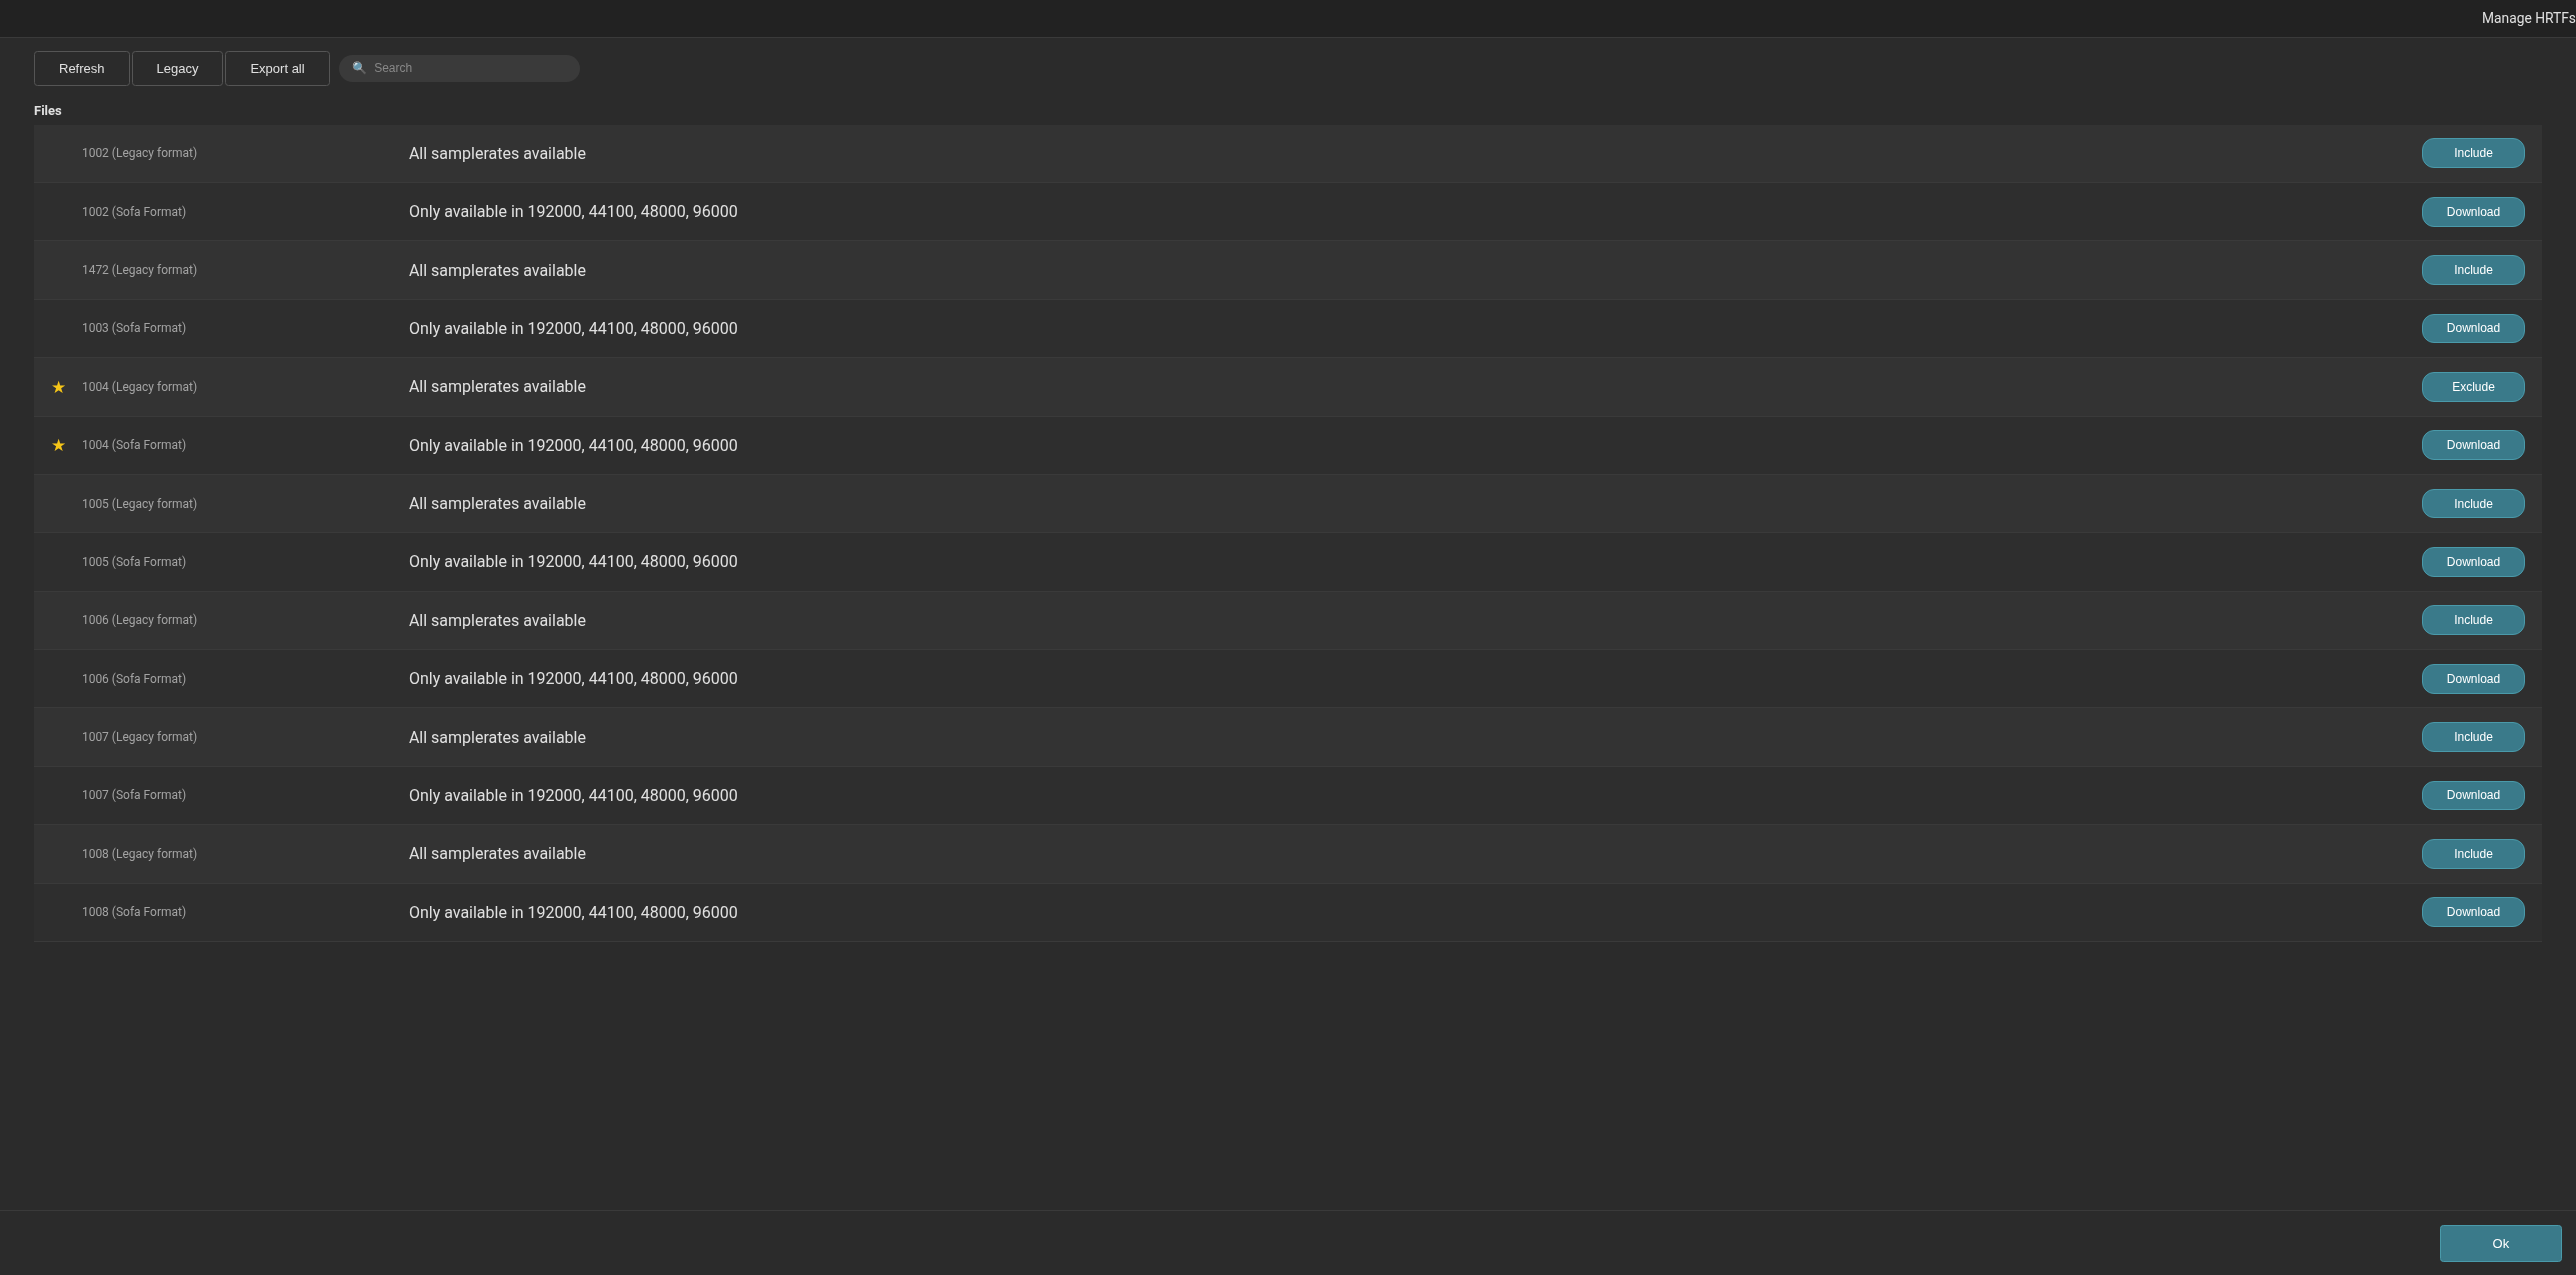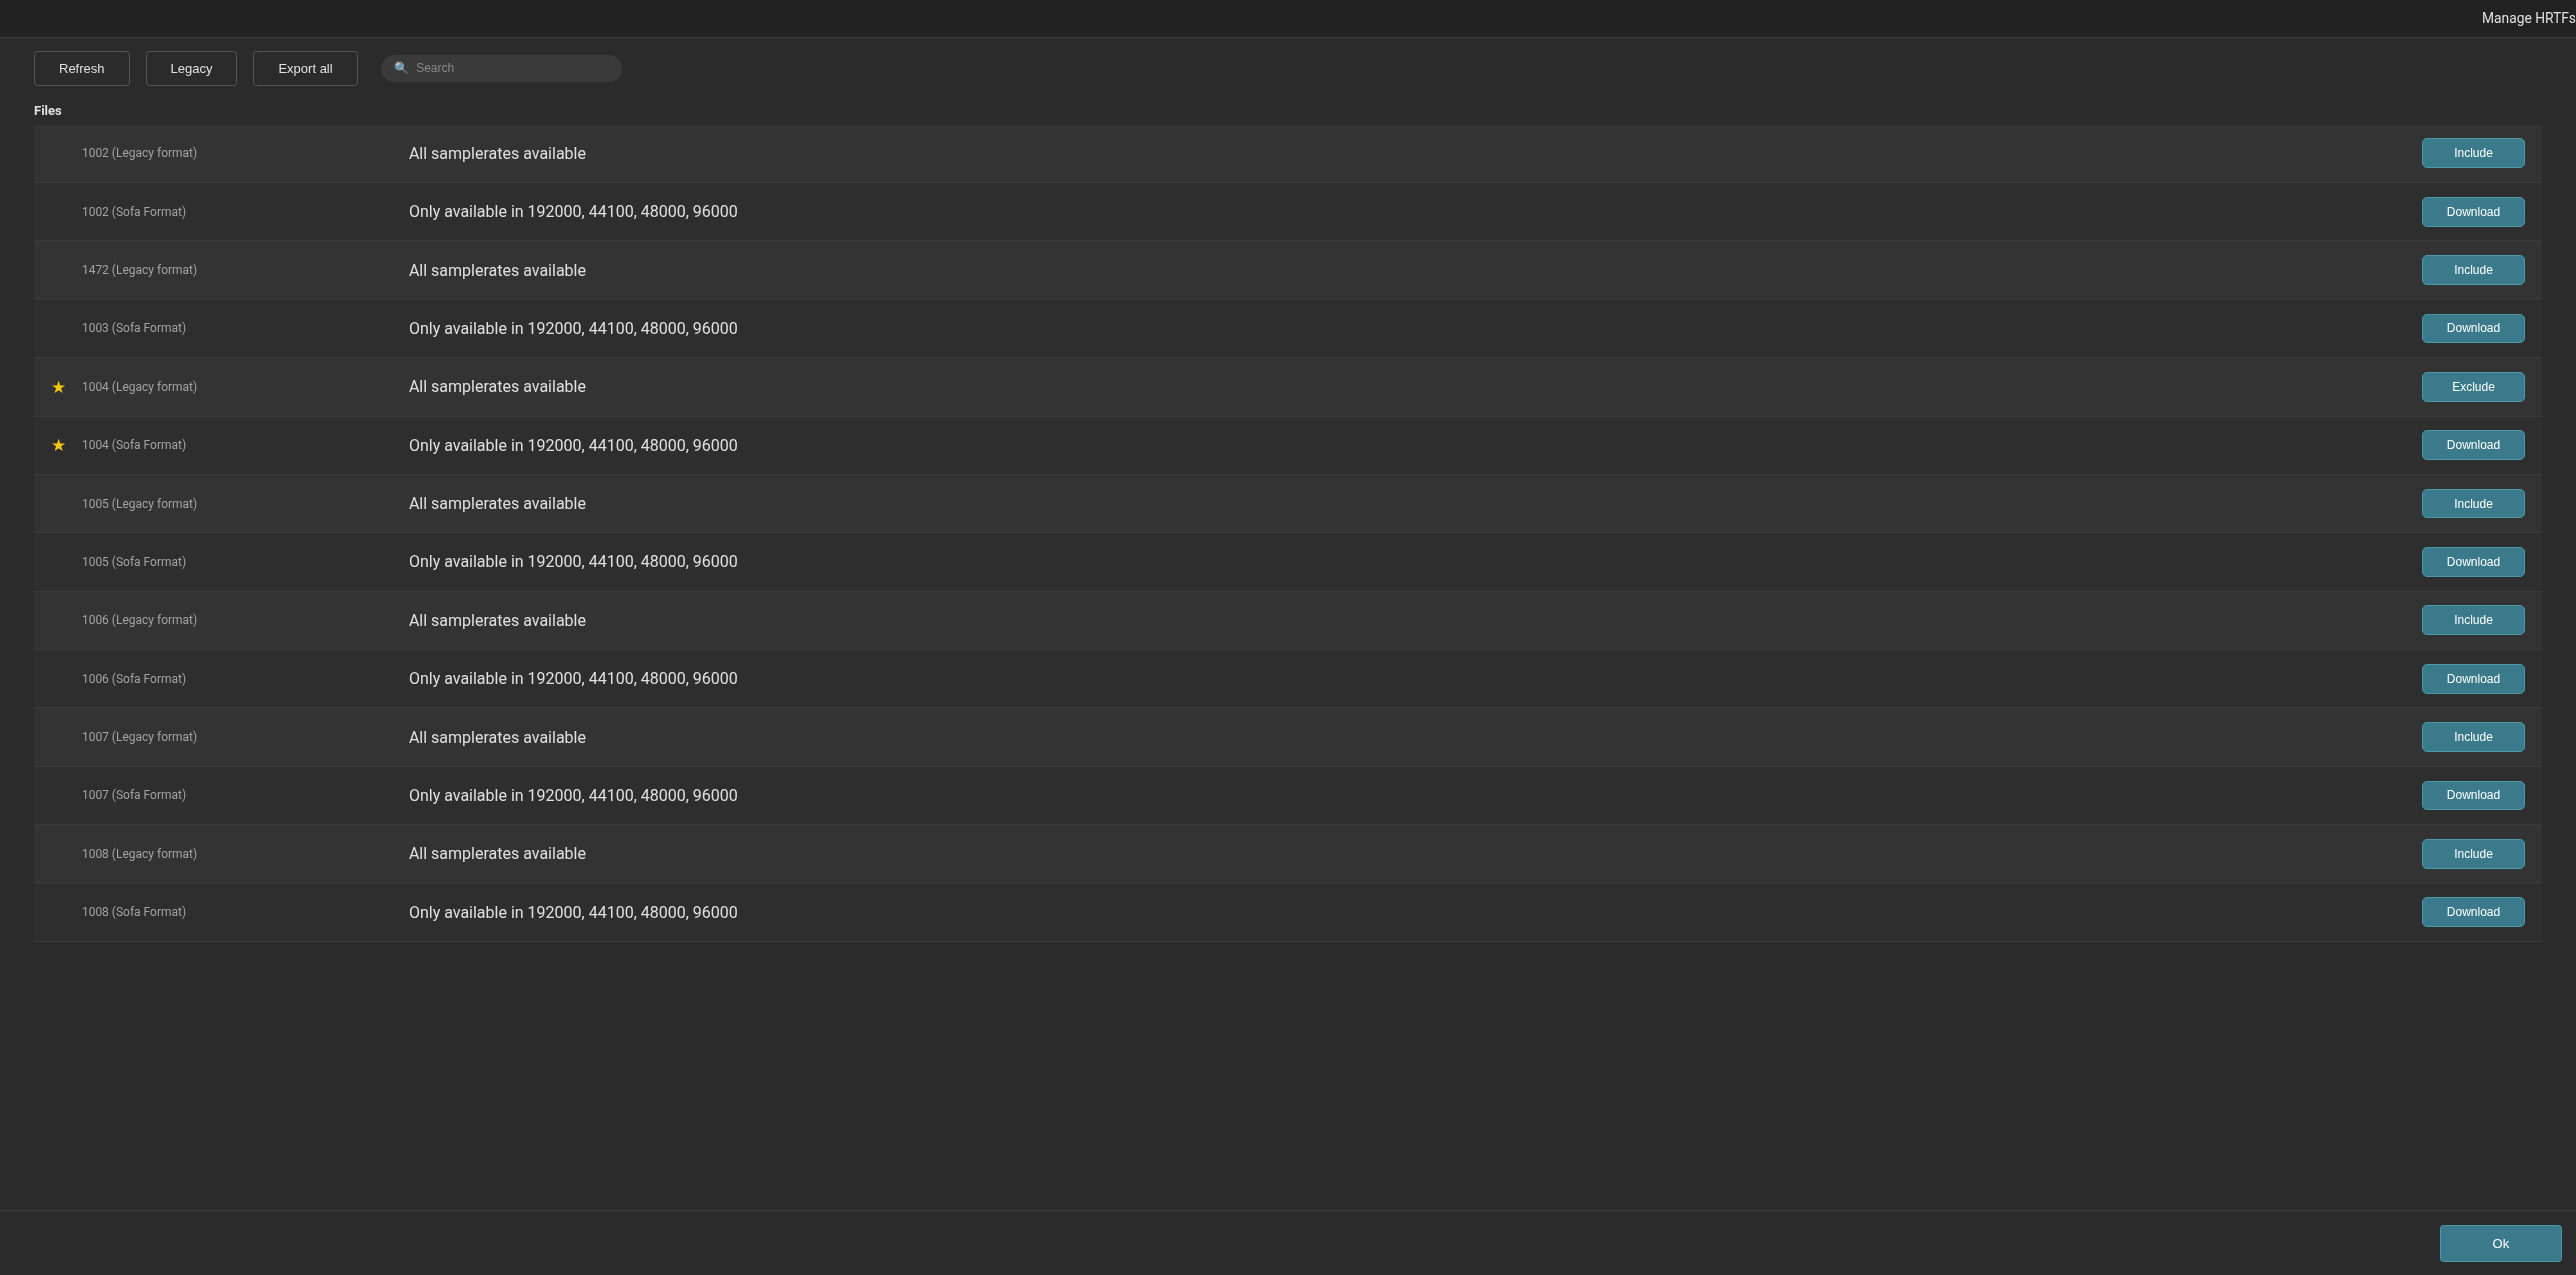--- a/index.html
+++ b/index.html
@@ -26,21 +26,21 @@
       padding: 10.3px 0;
       font-size: 13.8px;
       color: #e0e0e0;
       border-bottom: 0.9px solid #3a3a3a;
       flex-shrink: 0;
     }
 
     .toolbar {
       display: flex;
       align-items: center;
-      gap: 16px;
+      gap: 2px;
       padding: 13.8px 34px;
       background-color: #2b2b2b;
       flex-shrink: 0;
     }
 
     .toolbar-btn {
       background-color: #2b2b2b;
       color: #e0e0e0;
       border: 0.9px solid #555;
       border-radius: 3.4px;
@@ -143,21 +143,21 @@
 
     .file-info {
       flex: 1;
       font-size: 16px;
       color: #e0e0e0;
     }
 
     .action-btn {
       flex-shrink: 0;
       padding: 6.9px 20.6px;
-      border-radius: 5px;
+      border-radius: 12px;
       font-size: 12px;
       cursor: pointer;
       border: 0.9px solid #4a9aaa;
       background-color: #3a7a8a;
       color: #ffffff;
       min-width: 103px;
     }
 
     .footer {
       display: flex;

